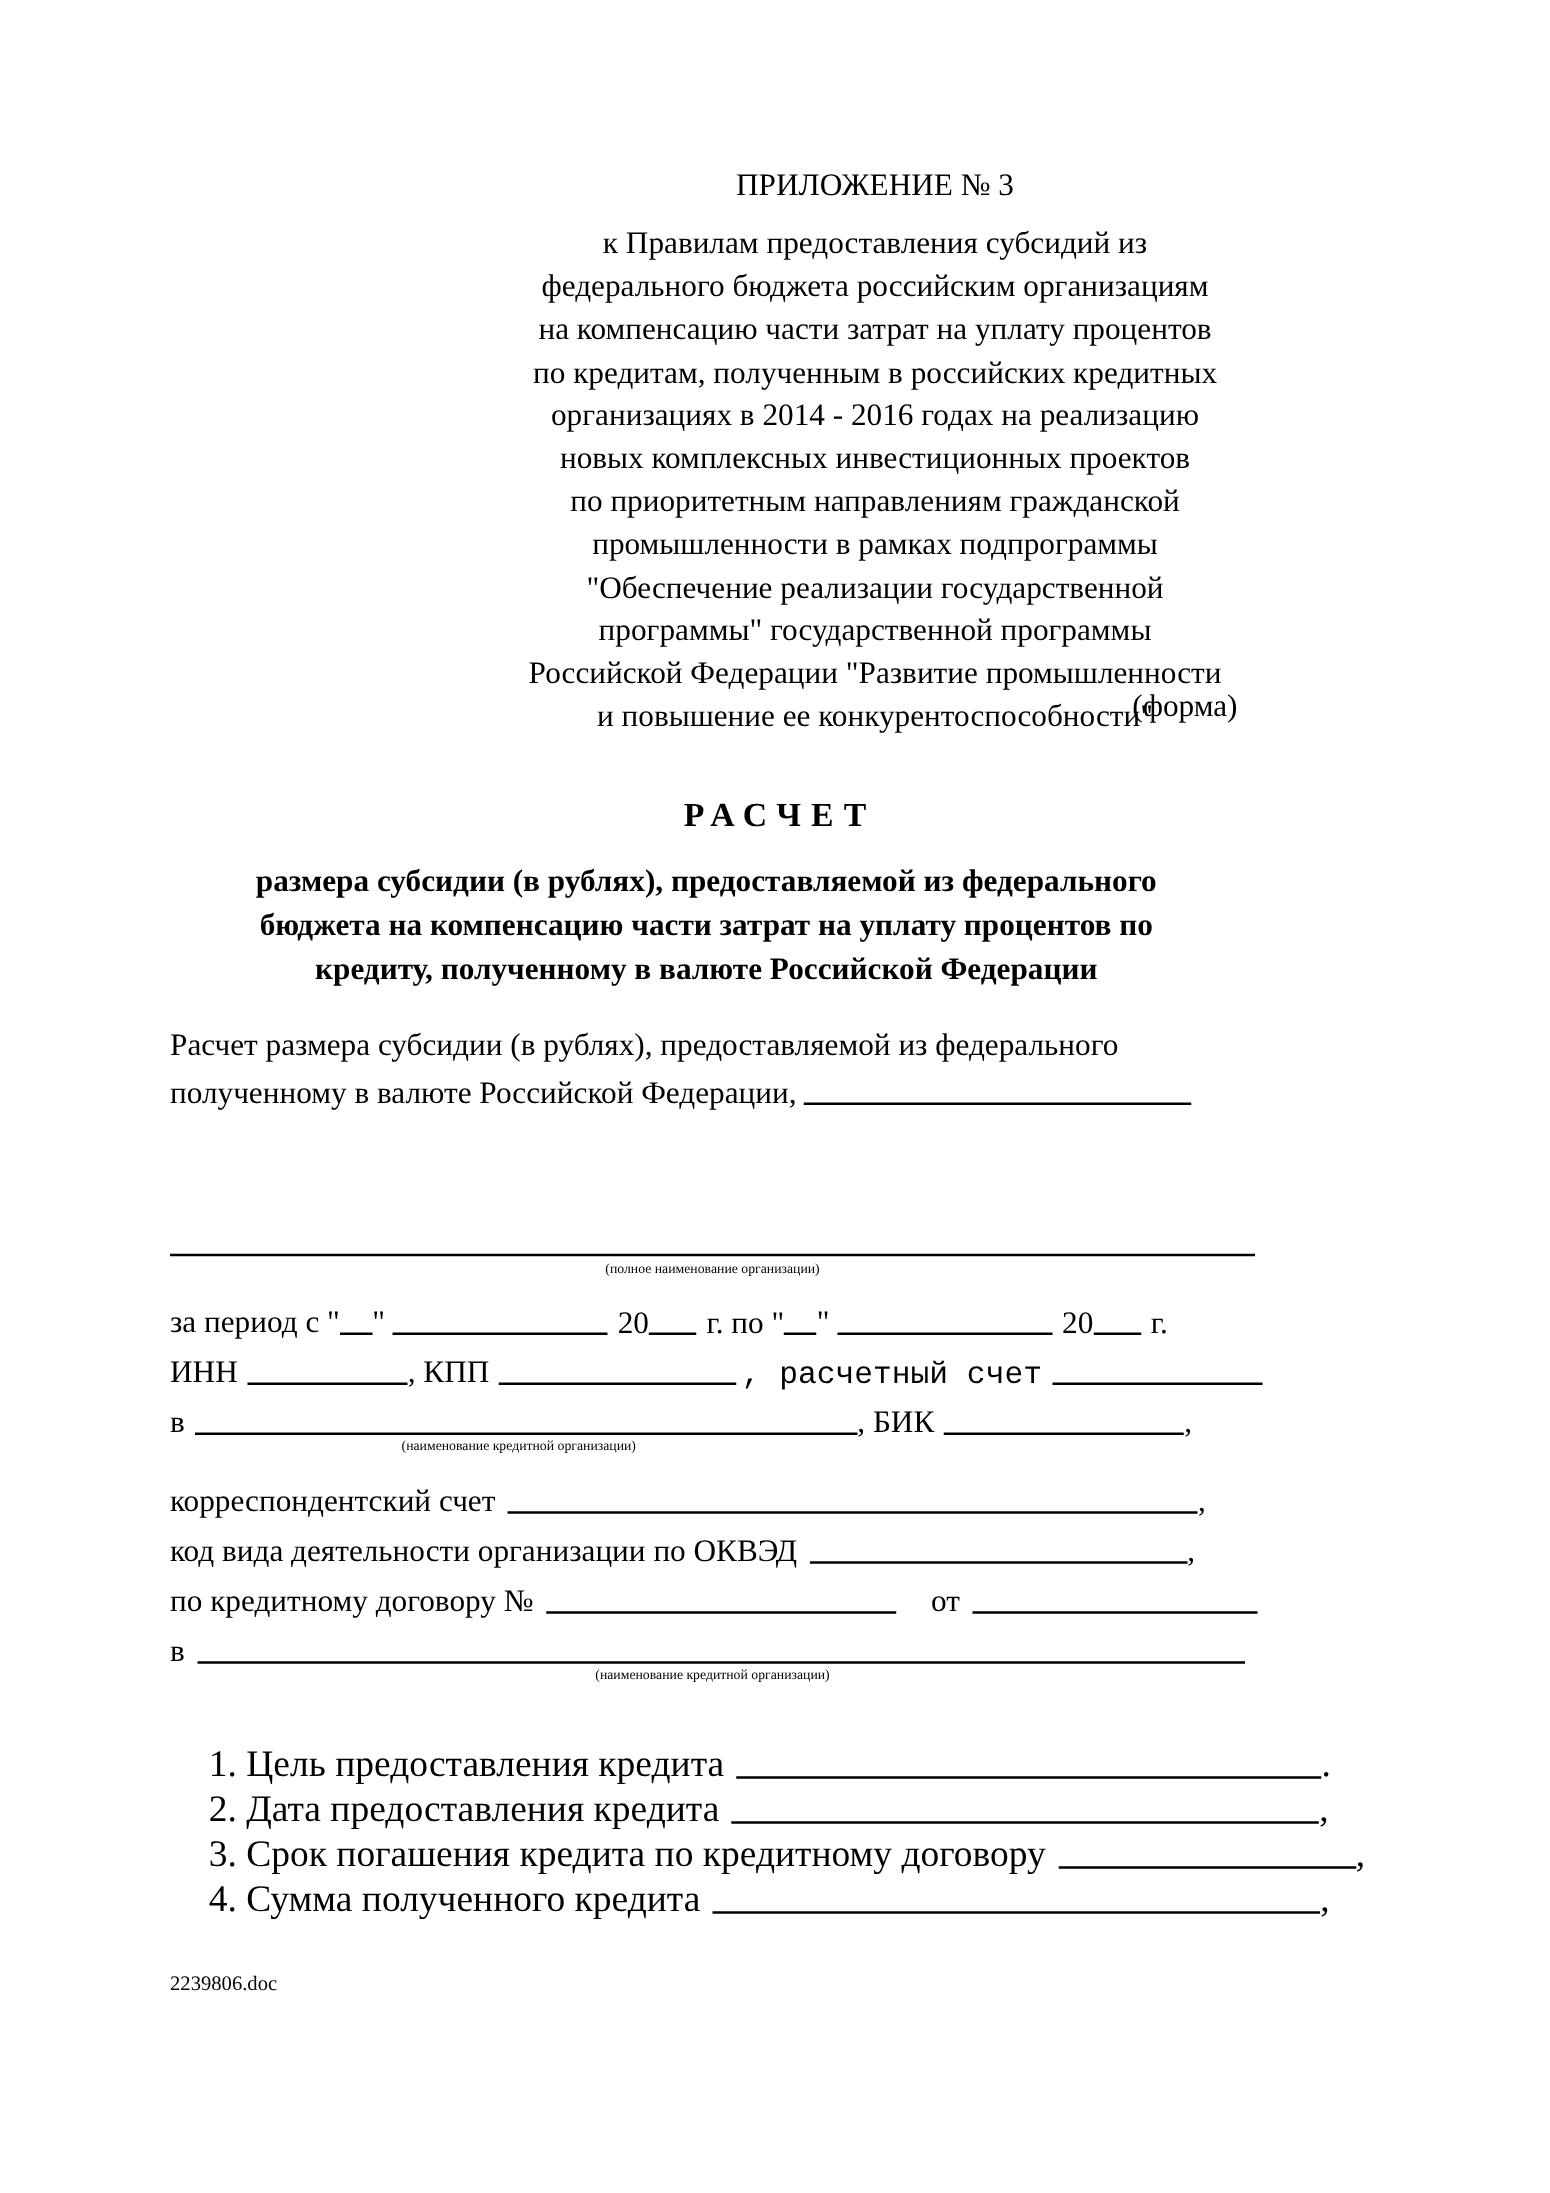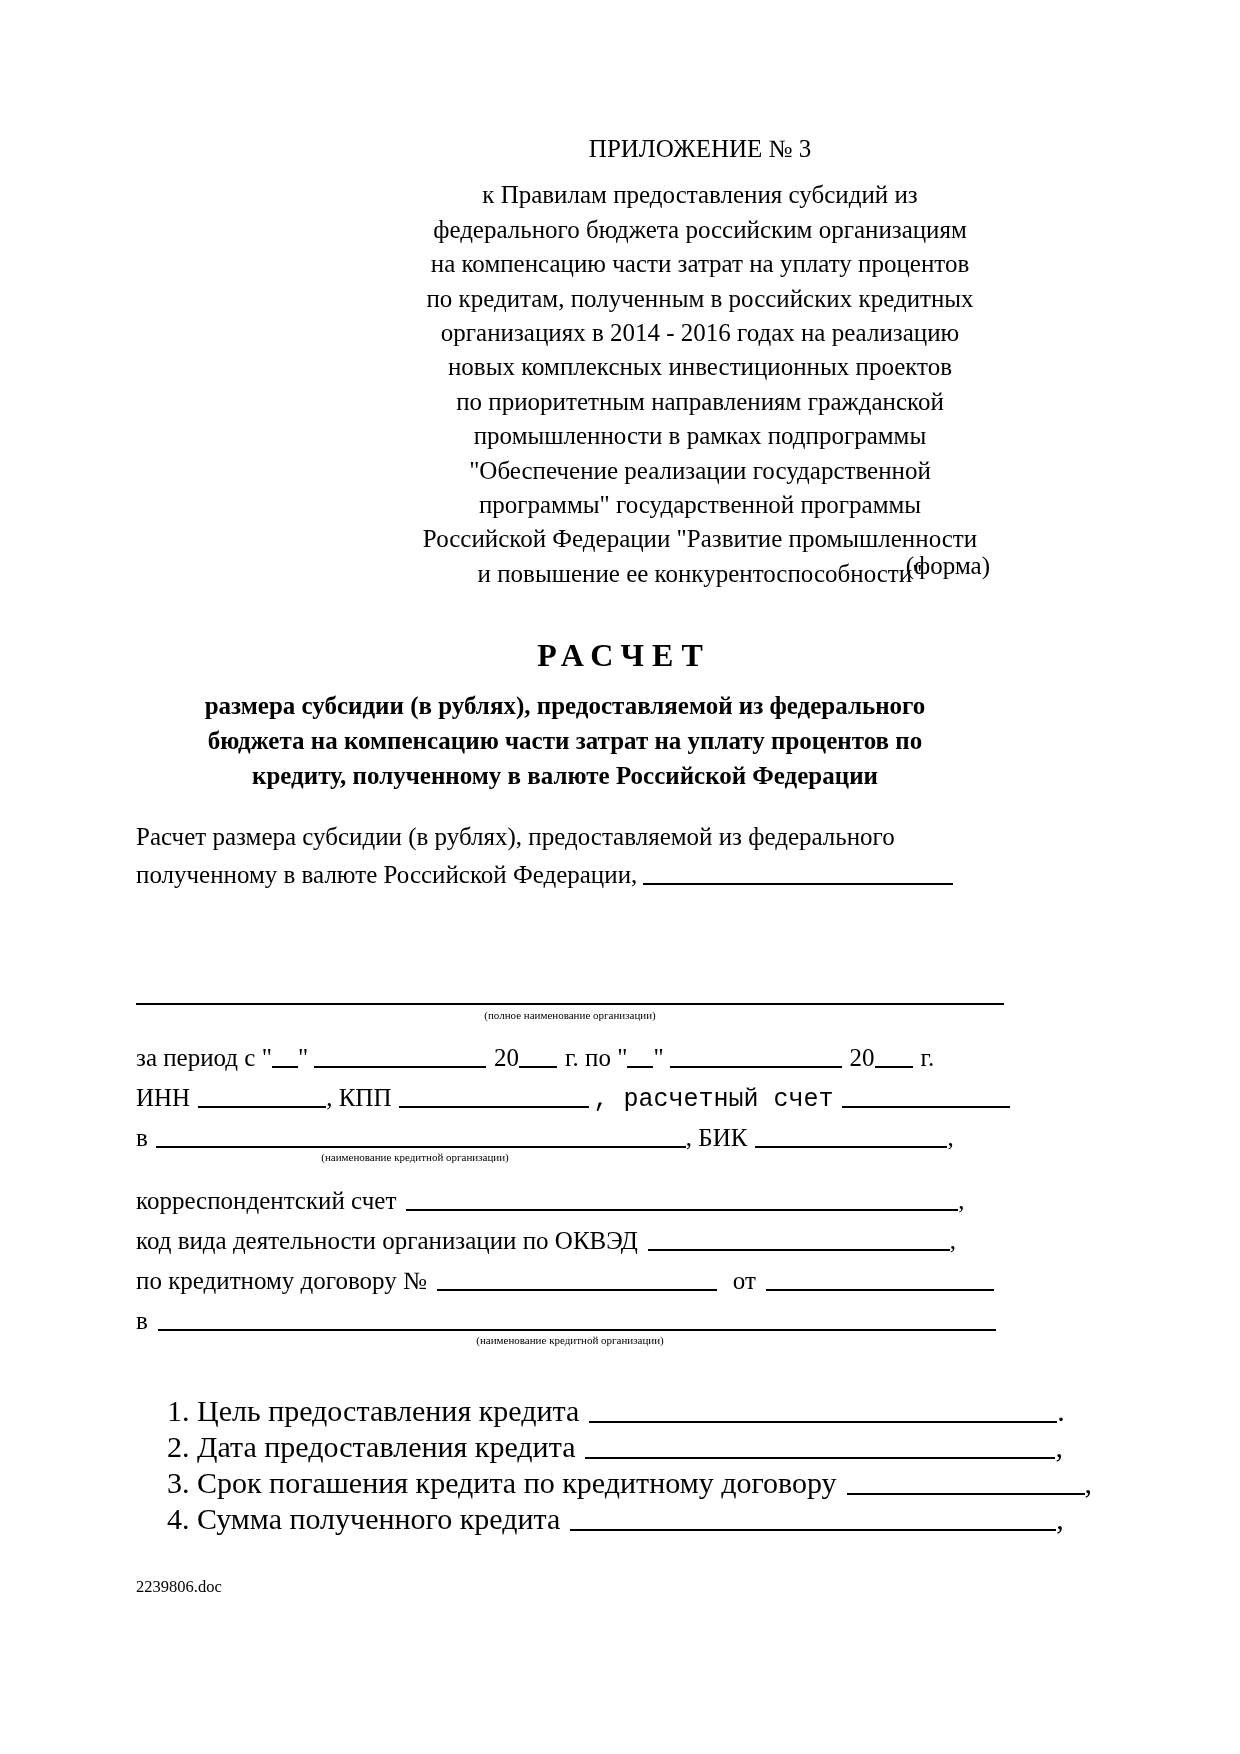--- a/index.html
+++ b/index.html
@@ -47,21 +47,21 @@
     font-size: 25px;
   }
 
   
   .raschet {
     position: absolute;
     left: 0;
     top: 637px;
     width: 1240px;
     text-align: center;
-    font-size: 32px;
+    font-size: 27px;
     font-weight: bold;
     letter-spacing: 8px;
     text-indent: 8px;
   }
   .subtitle {
     position: absolute;
     left: 170px;
     top: 688px;
     width: 790px;
     text-align: center;
@@ -182,21 +182,21 @@
 
   <div class="formline" style="left:136px; top:1185px;">
     <span>корреспондентский счет</span><span class="rule" style="width:552px; margin-left:10px;"></span><span>,</span>
   </div>
 
   <div class="formline" style="left:136px; top:1225px;">
     <span>код вида деятельности организации по ОКВЭД</span><span class="rule" style="width:302px; margin-left:10px;"></span><span>,</span>
   </div>
 
   <div class="formline" style="left:136px; top:1265px;">
-    <span>по кредитному договору №</span><span class="rule" style="width:280px; margin-left:10px;"></span><span style="margin-left:16px;">от</span><span class="rule" style="width:228px; margin-left:10px;"></span>
+    <span>по кредитному договору №</span><span class="rule" style="width:280px; margin-left:10px;"></span><span style="margin-left:28px;">от</span><span class="rule" style="width:228px; margin-left:10px;"></span>
   </div>
 
   <div class="formline" style="left:136px; top:1305px;">
     <span>в</span><span class="rule" style="width:838px; margin-left:10px;"></span>
   </div>
   <div class="caption" style="left:136px; top:1334px; width:868px;">(наименование кредитной организации)</div>
 
   <div class="listline" style="left:136px; top:1392px;">
     <span>1. Цель предоставления кредита</span><span class="rule" style="width:468px; margin-left:10px;"></span><span>.</span>
   </div>

